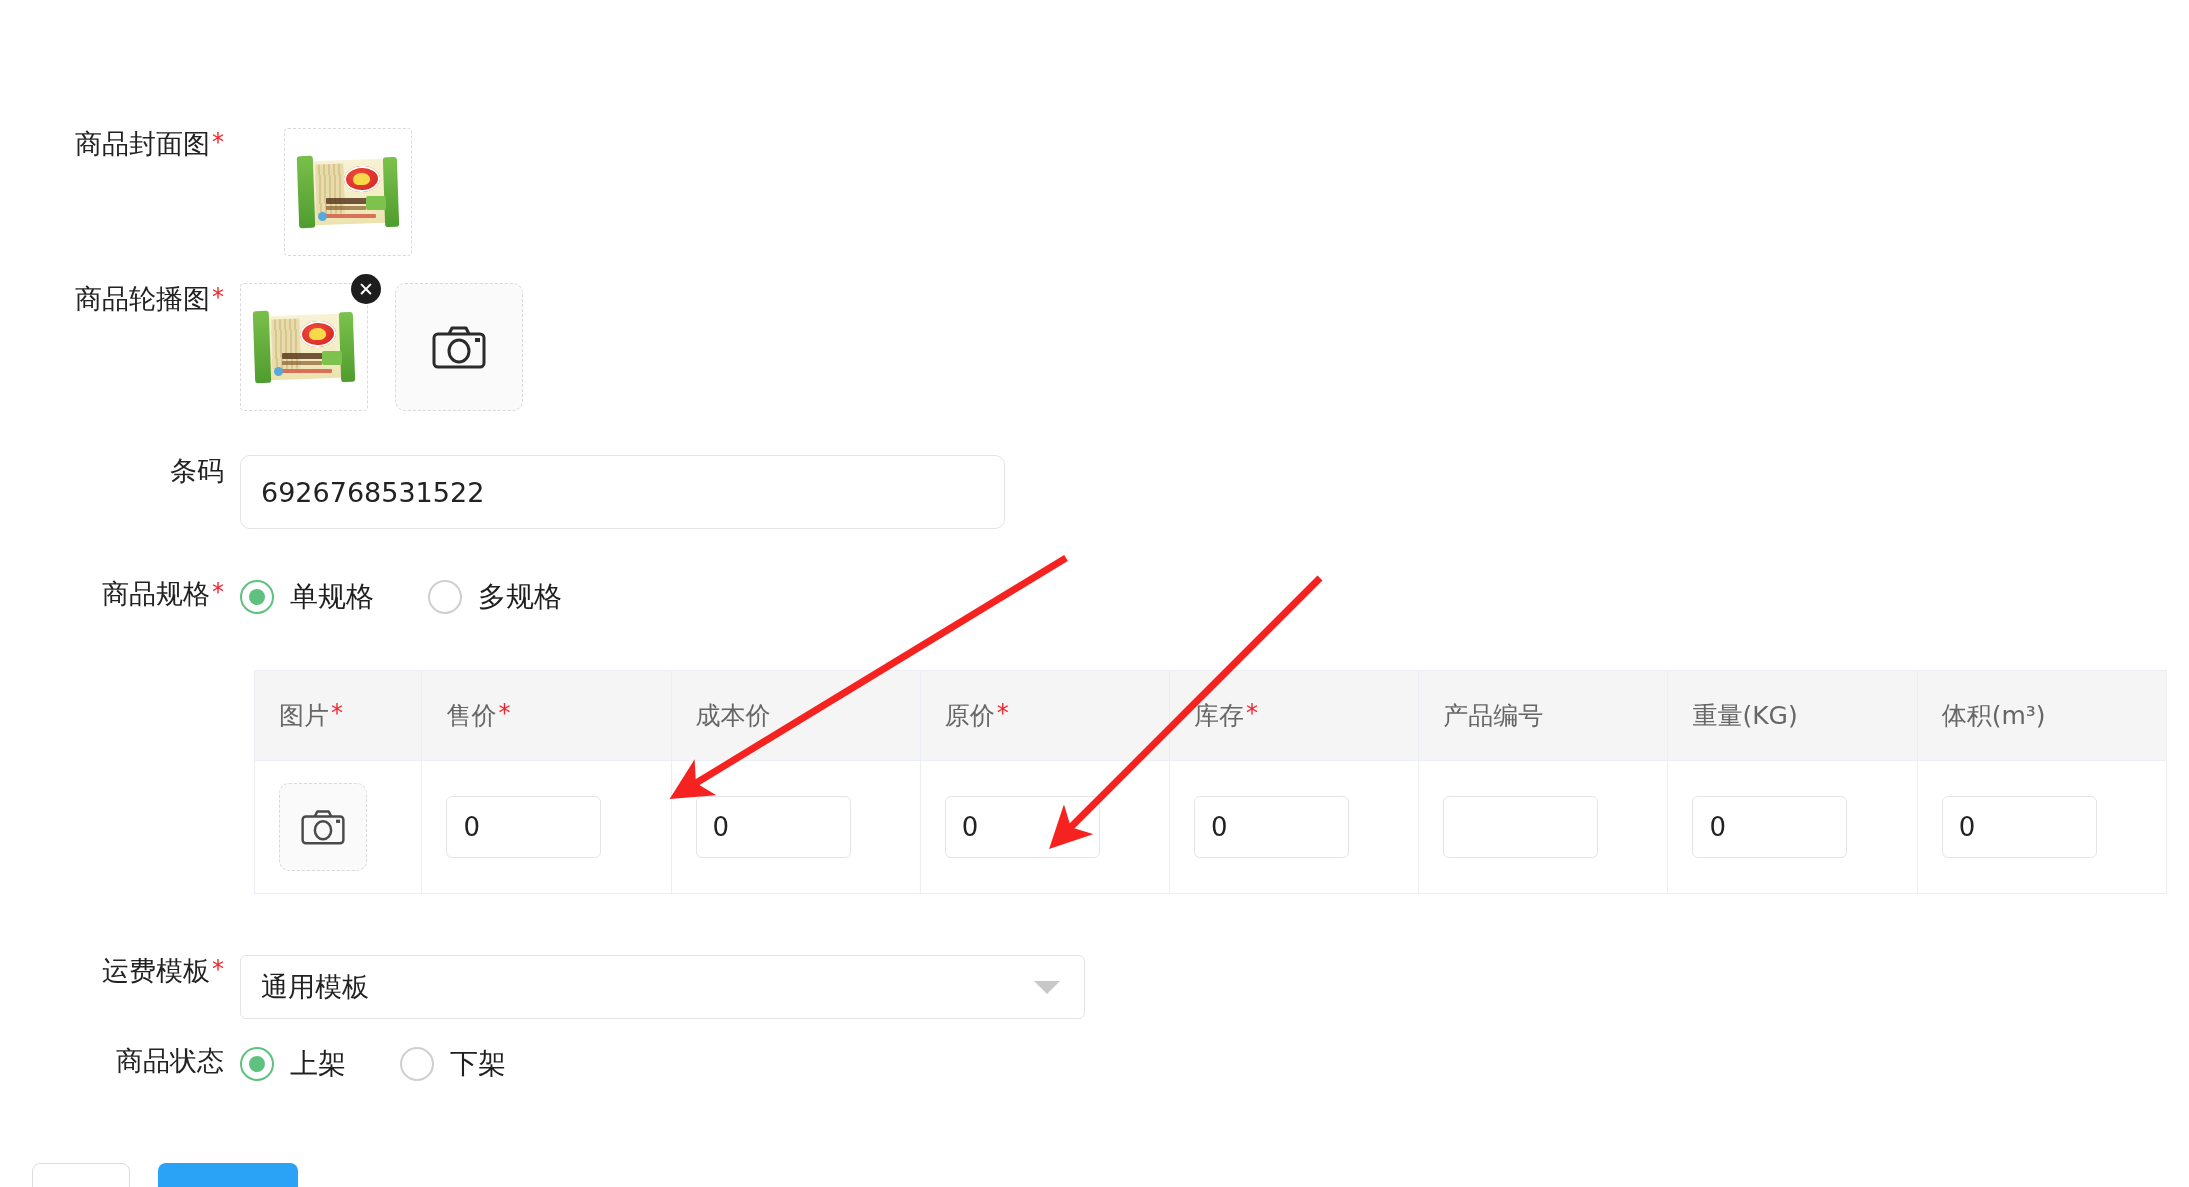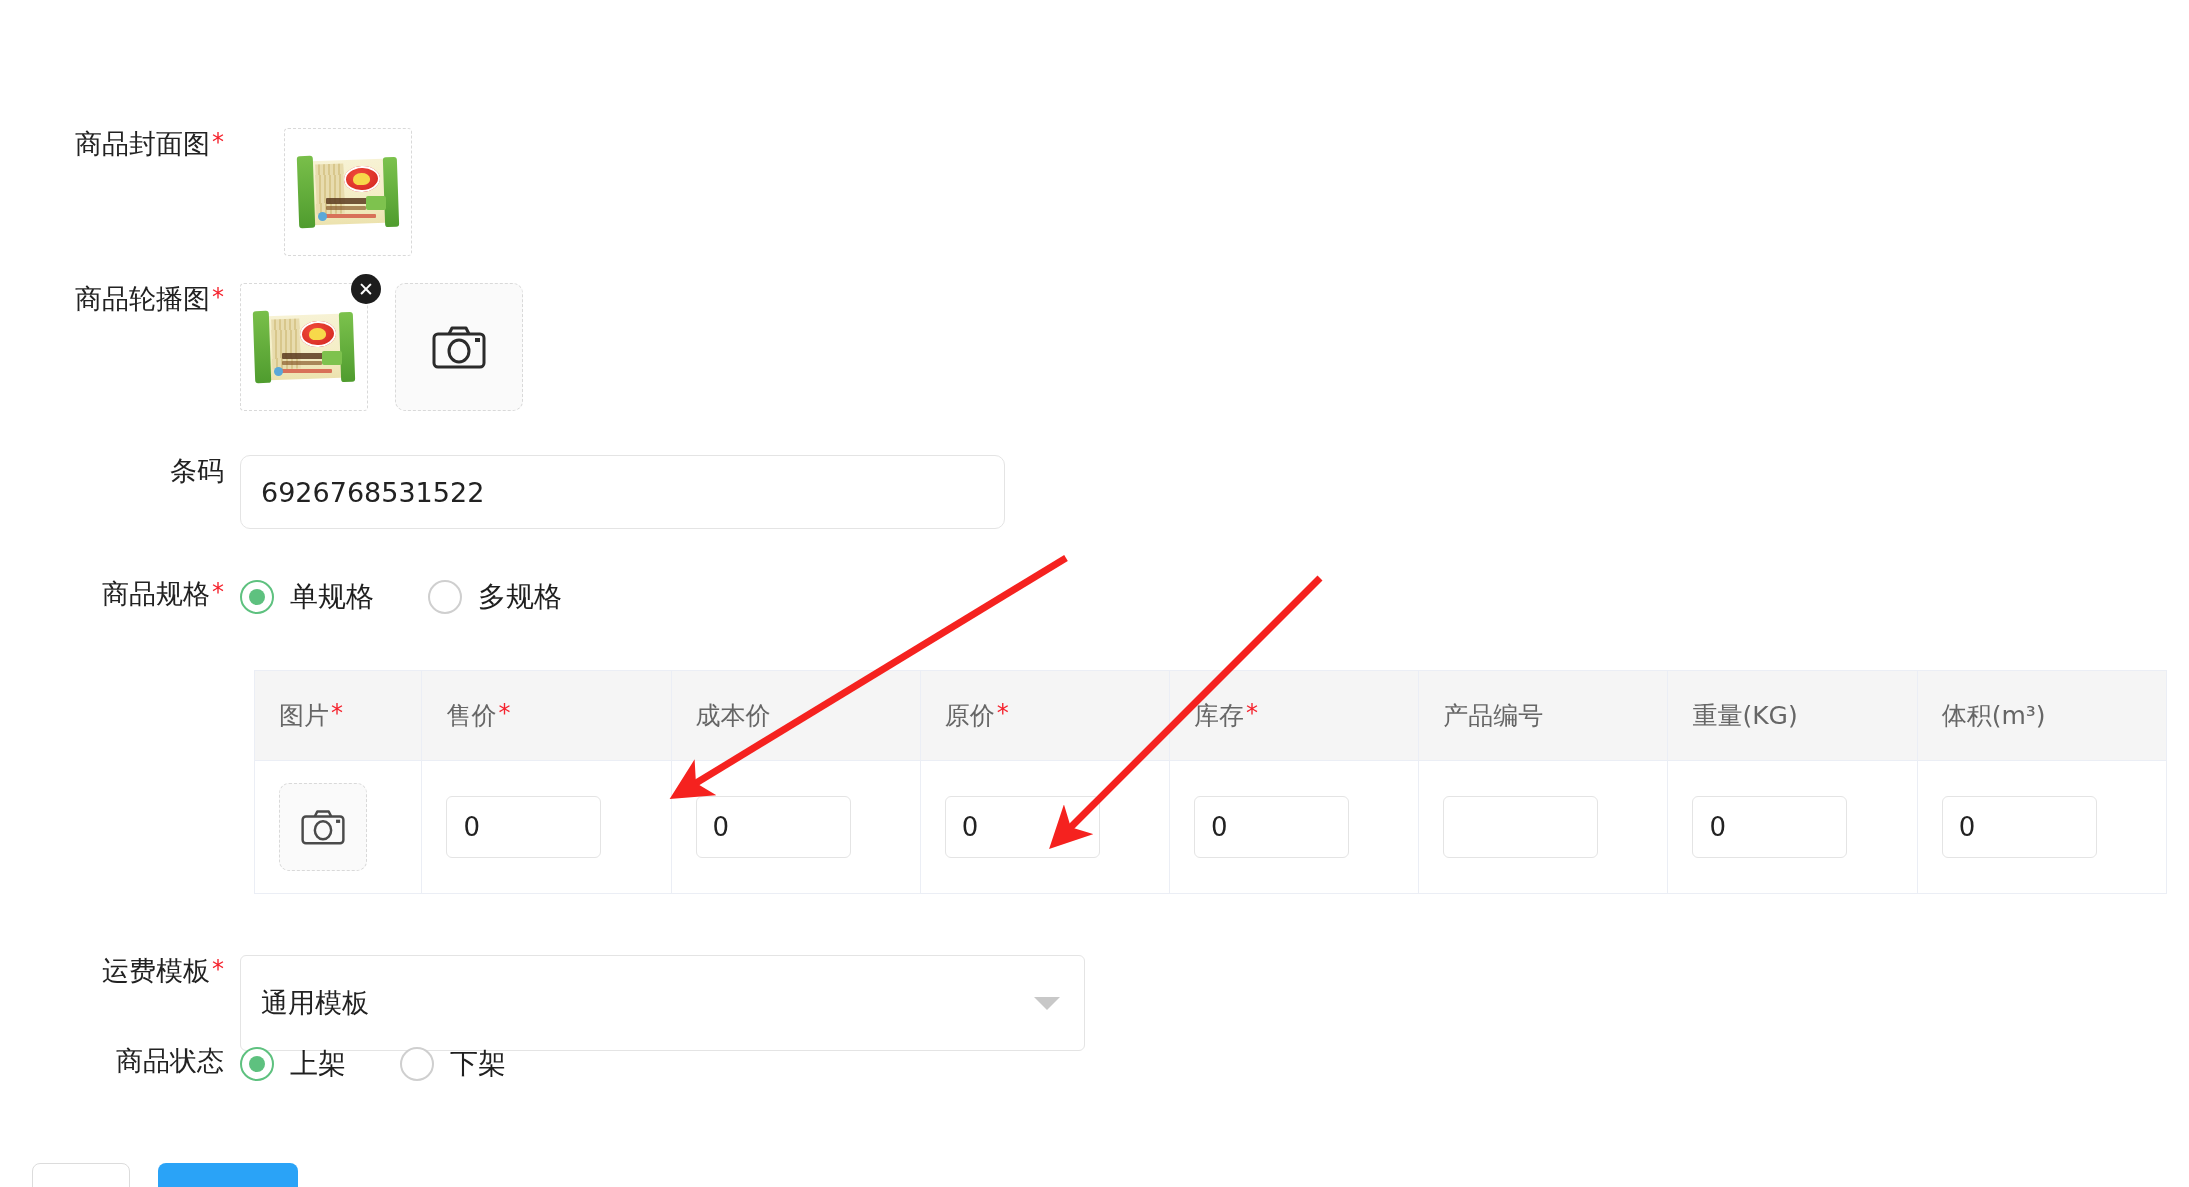--- a/index.html
+++ b/index.html
@@ -130,21 +130,21 @@
     font-family: "DejaVu Sans","Liberation Sans",sans-serif;
   }
   .cell-cam {
     width: 88px; height: 88px; border: 1px dashed #d9d9d9; border-radius: 10px;
     background: #fafafa; display:flex; align-items:center; justify-content:center; cursor:pointer;
   }
 
   
   #row-freight { top: 955px; }
   .select-box {
-    width: 845px; height: 96px; border: 1px solid #e4e4e4; border-radius: 6px;
+    width: 845px; height: 64px; border: 1px solid #e4e4e4; border-radius: 6px;
     background:#fff; display:flex; align-items:center; padding: 0 20px; cursor: pointer;
     position: relative;
   }
   .select-value { font-size: 27px; color: #222;
     font-family: "DejaVu Sans","Liberation Sans",sans-serif;}
   .caret { position:absolute; right: 24px; width: 0; height: 0;
     border-left: 13px solid transparent; border-right: 13px solid transparent;
     border-top: 13px solid #c8c8c8; }
 
   

